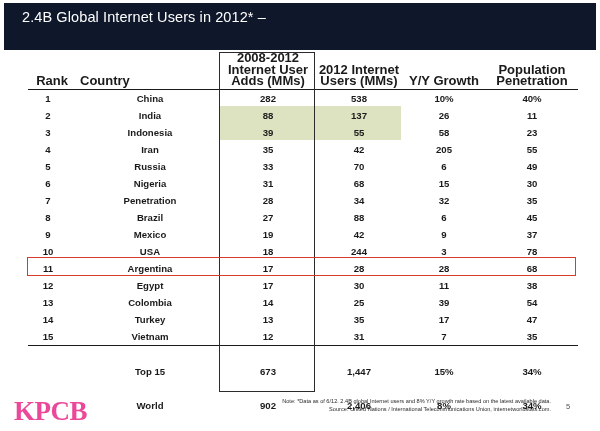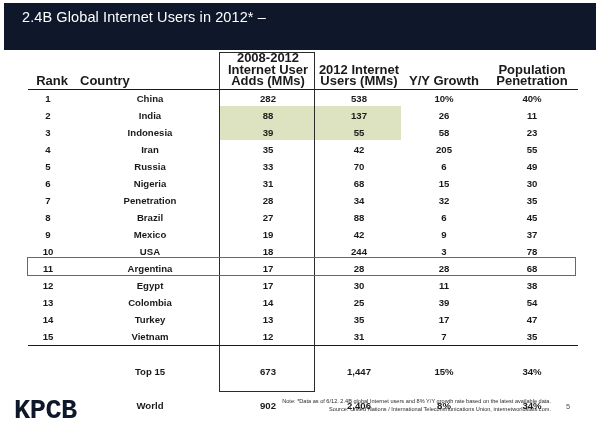--- a/index.html
+++ b/index.html
@@ -122,25 +122,25 @@
     z-index: 4;
   }
 
   table.datatable { position: relative; z-index: 2; }
 
   
   #logo {
     position: absolute;
     left: 14px;
     top: 396px;
-    font-family: Liberation Mono, monospace;
+    font-family: Liberation Serif, serif;
     font-size: 27px;
     font-weight: bold;
     letter-spacing: -0.5px;
-    color: #0f172a;
+    color: #ec4899;
     line-height: 30px;
   }
   #notes {
     position: absolute;
     left: 186px;
     top: 397px;
     width: 365px;
     font-size: 5.6px;
     line-height: 8px;
     color: #2b2b2b;

